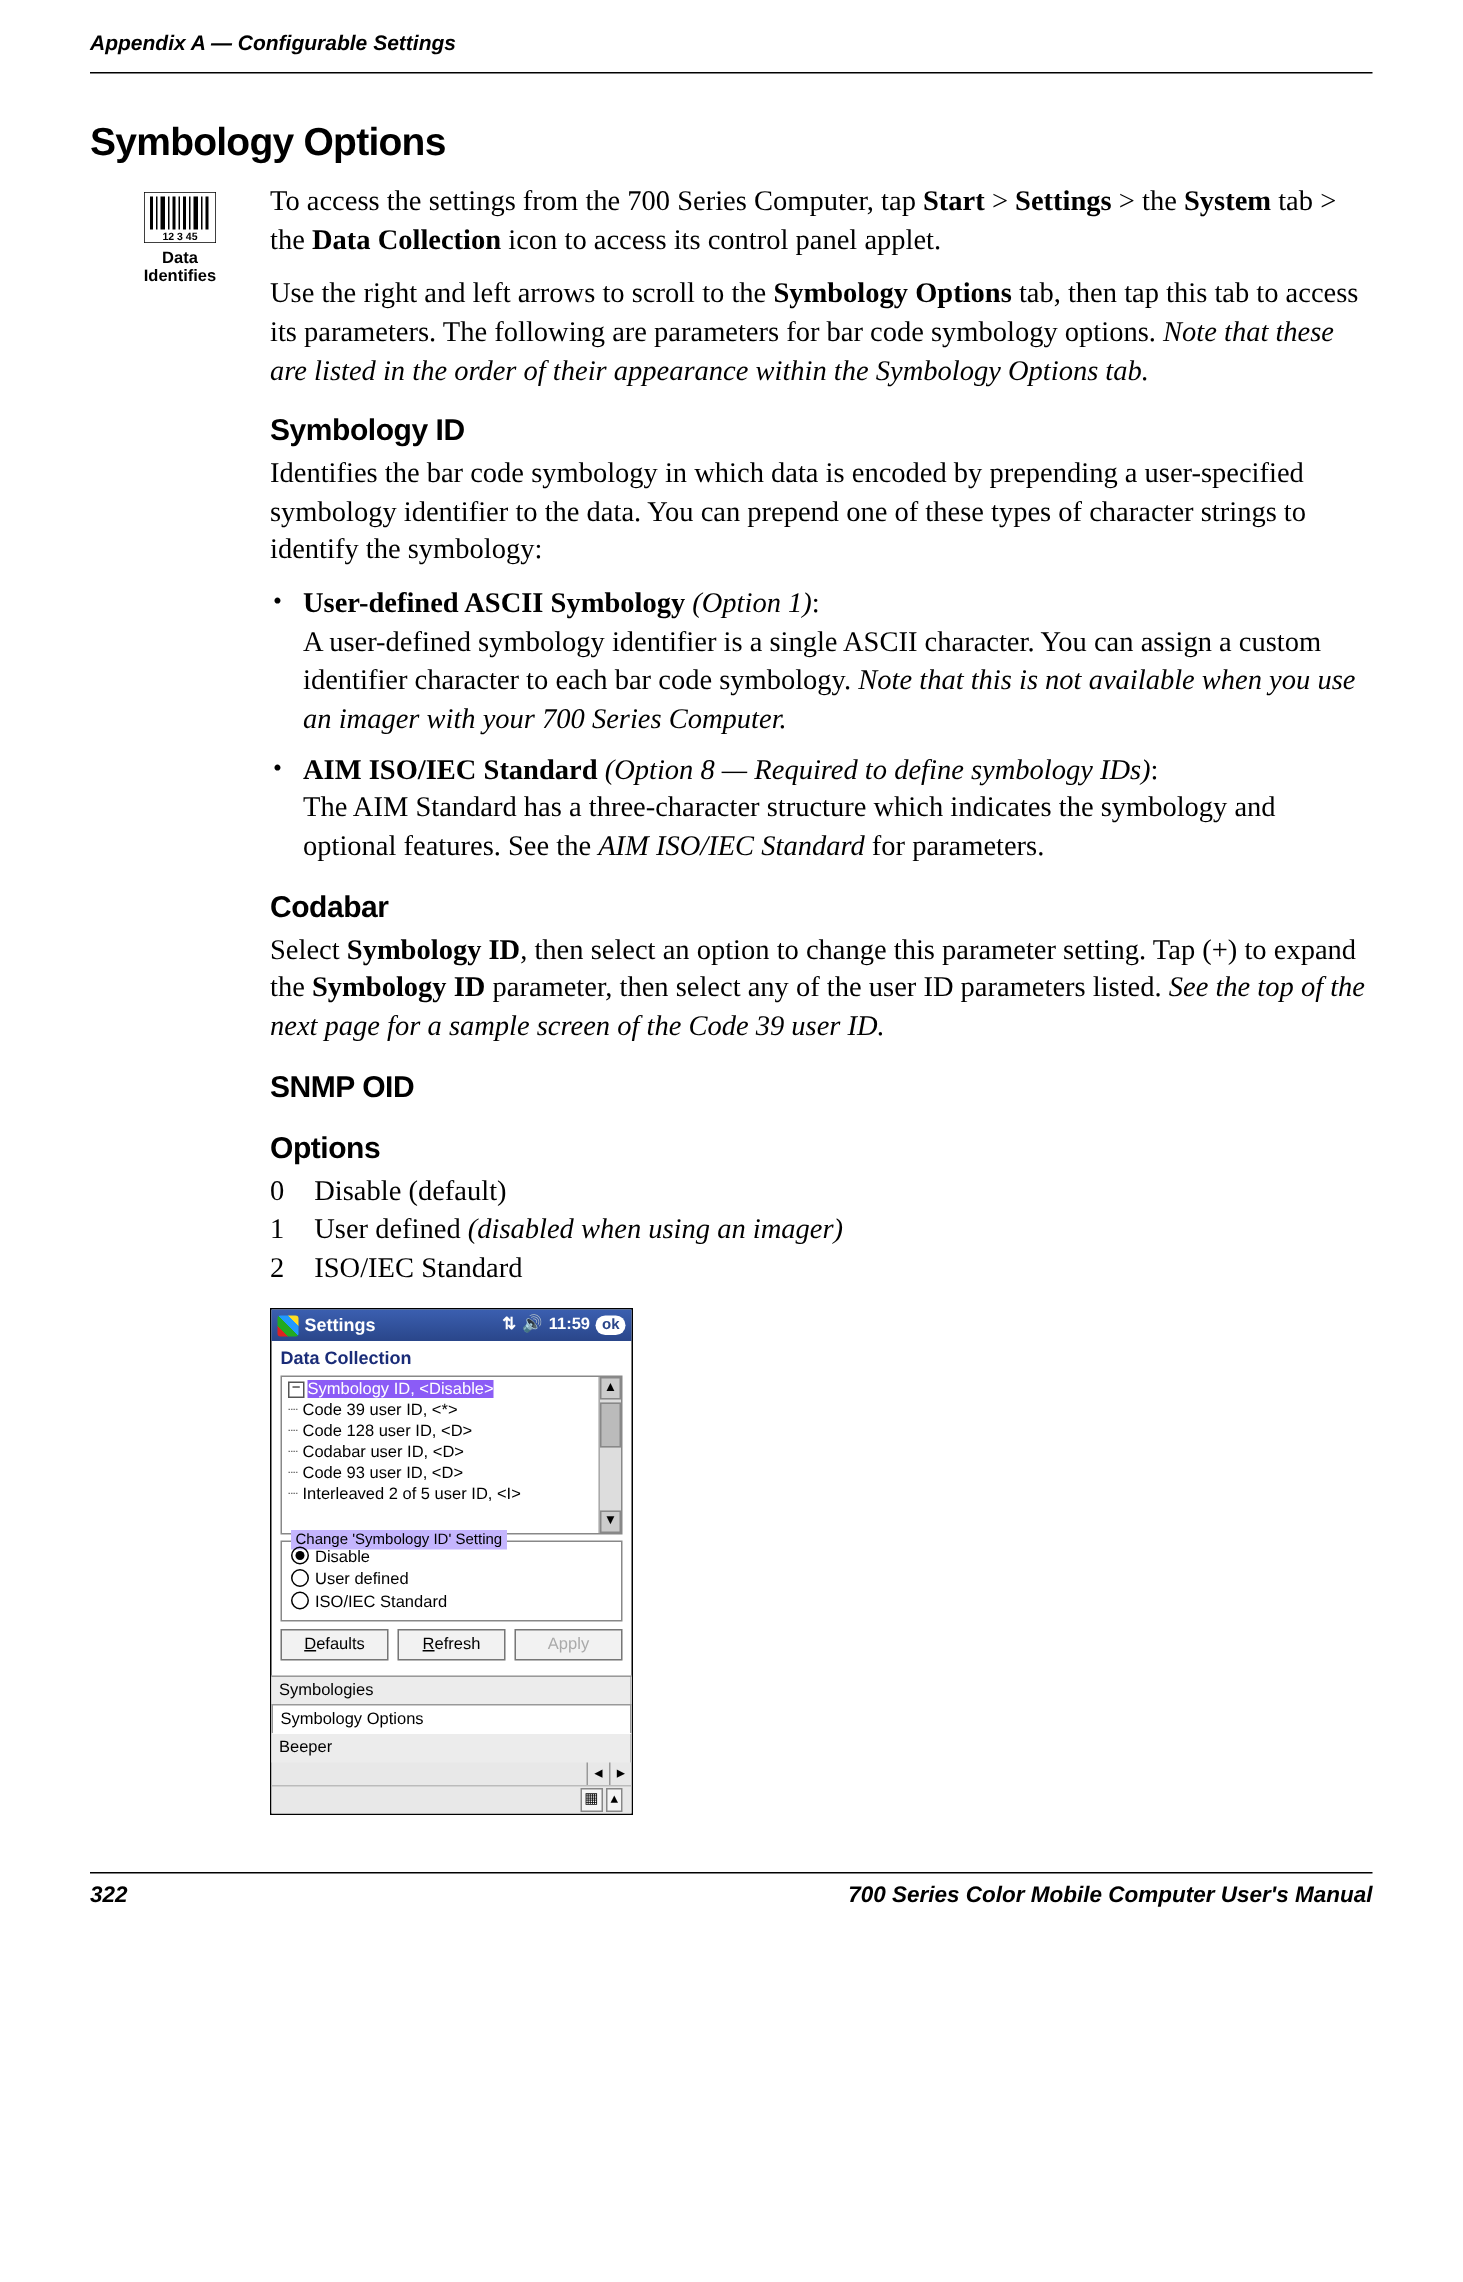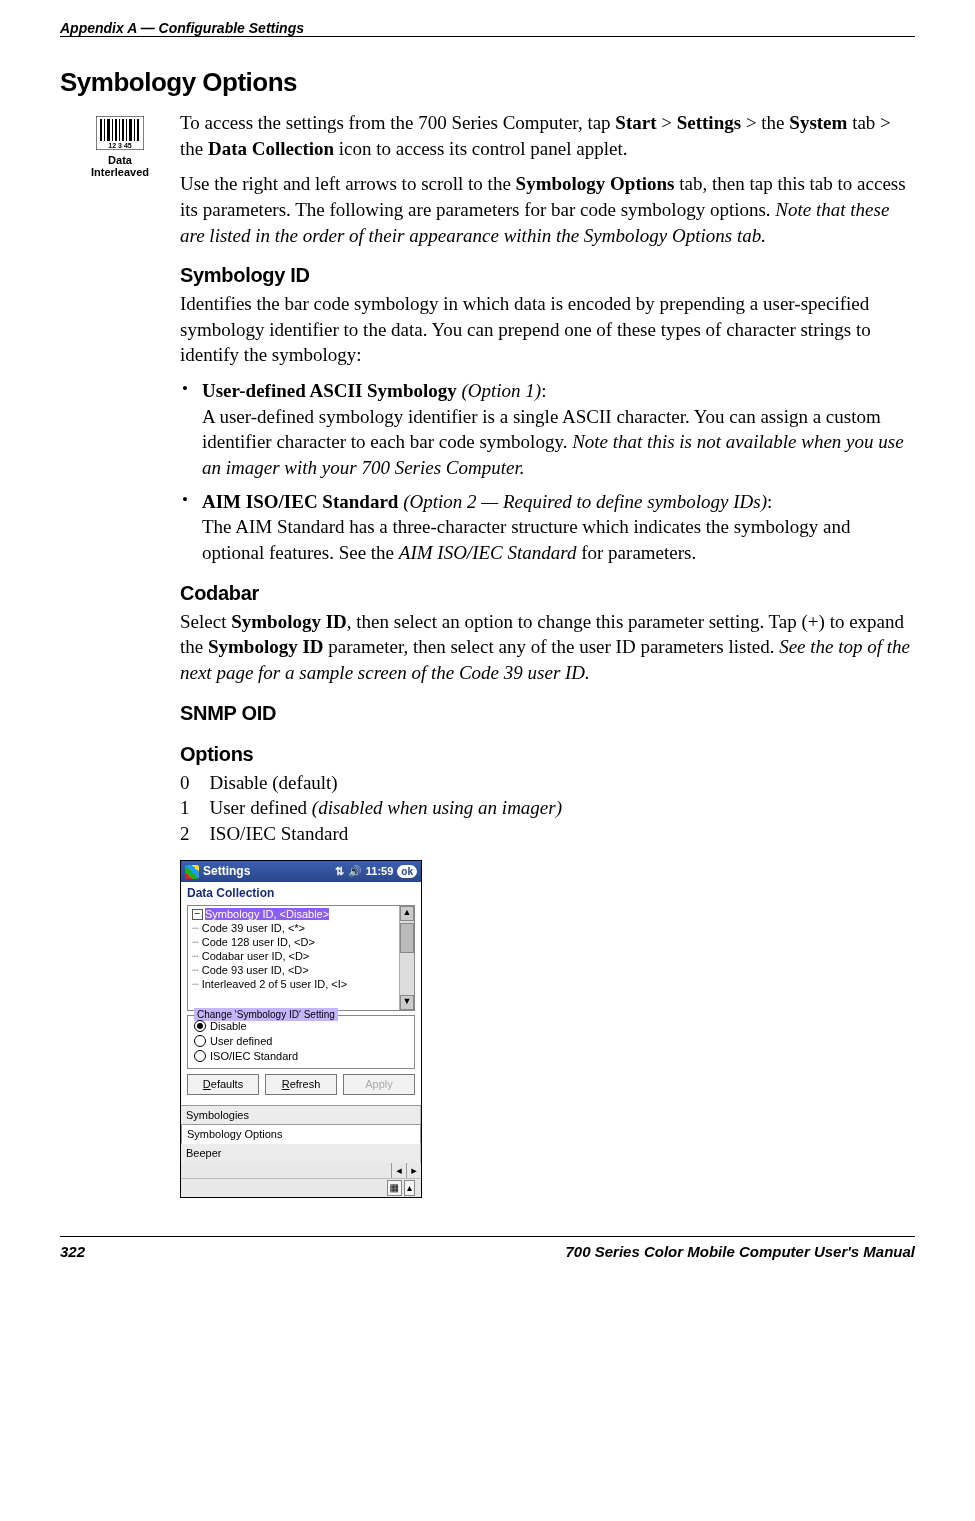--- a/index.html
+++ b/index.html
@@ -13,21 +13,21 @@
   .page {
     padding: 20px 60px 30px 60px;
     box-sizing: border-box;
   }
   .running-header {
     font-family: Arial, Helvetica, sans-serif;
     font-weight: bold;
     font-style: italic;
     font-size: 14px;
     border-bottom: 1px solid #000;
-    padding-bottom: 0;
+    padding-bottom: 12px;
     margin-bottom: 30px;
   }
   h1.section-title {
     font-family: Arial, Helvetica, sans-serif;
     font-weight: 900;
     font-size: 26px;
     margin: 18px 0 12px 0;
     letter-spacing: -0.5px;
   }
   .content-row {
@@ -144,21 +144,21 @@
   .ppc-scroll .thumb { flex:0 0 28px; background:#bbb; border:1px solid #888; margin:2px 0;}
   .ppc-scroll .track { flex:1; }
 
   .ppc-fieldset {
     border:1px solid #888; margin-top:4px; padding:3px 6px 4px 6px; position:relative;
   }
   .ppc-fieldset .legend {
     position:absolute; top:-8px; left:6px; background:#c4b5fd; padding:0 3px;
     font-size:10px;
   }
-  .ppc-radio { display:flex; align-items:center; gap:4px; line-height:15px;}
+  .ppc-radio { display:flex; align-items:flex-start; gap:4px; line-height:15px;}
   .ppc-radio .r { width:10px; height:10px; border:1px solid #000; border-radius:50%;
     display:inline-block; position:relative;}
   .ppc-radio .r.on::after { content:""; width:6px; height:6px; background:#000;
     border-radius:50%; position:absolute; left:2px; top:2px;}
   .ppc-buttons { display:flex; gap:6px; margin-top:5px; }
   .ppc-btn { border:1px solid #777; background:#f2f2f2; padding:2px 6px;
     font-size:11px; flex:1; text-align:center; }
   .ppc-btn.disabled { color:#aaa; }
 
   .ppc-tabs {
@@ -204,40 +204,40 @@
           <rect x="23" y="3" width="1" height="22"></rect>
           <rect x="26" y="3" width="2" height="22"></rect>
           <rect x="30" y="3" width="1" height="22"></rect>
           <rect x="33" y="3" width="3" height="22"></rect>
           <rect x="38" y="3" width="1" height="22"></rect>
           <rect x="41" y="3" width="2" height="22"></rect>
         </g>
         <text x="24" y="32" font-size="7" font-family="Arial" text-anchor="middle">12 3 45</text>
       </svg>
       <div>Data</div>
-      <div>Interleaved</div>
+      <div>Identifies</div>
     </div>
 
     <div class="text-col">
       <p>
         <span>To access the settings from the 700 Series Computer, tap </span><b class="sans">Start</b><span> &gt; </span><b class="sans">Settings</b><span> &gt; the </span><b class="sans">System</b><span> tab &gt; the </span><b class="sans">Data Collection</b><span> icon to access its control panel applet.</span>
       </p>
       <p>
         <span>Use the right and left arrows to scroll to the </span><b class="sans">Symbology Options</b><span> tab, then tap this tab to access its parameters. The following are parameters for bar code symbology options. </span><span class="italic">Note that these are listed in the order of their appearance within the Symbology Options tab.</span>
       </p>
 
       <h2 class="sub">Symbology ID</h2>
       <p>Identifies the bar code symbology in which data is encoded by prepending a user-specified symbology identifier to the data. You can prepend one of these types of character strings to identify the symbology:</p>
       <ul class="bullets">
         <li>
           <b class="sans">User-defined ASCII Symbology</b><span class="italic"> (Option 1)</span><span>:</span><br>
           <span>A user-defined symbology identifier is a single ASCII character. You can assign a custom identifier character to each bar code symbology. </span><span class="italic">Note that this is not available when you use an imager with your 700 Series Computer.</span>
         </li>
         <li>
-          <b class="sans">AIM ISO/IEC Standard</b><span class="italic"> (Option 2 — Required to define symbology IDs)</span><span>:</span><br>
+          <b class="sans">AIM ISO/IEC Standard</b><span class="italic"> (Option 8 — Required to define symbology IDs)</span><span>:</span><br>
           <span>The AIM Standard has a three-character structure which indicates the symbology and optional features. See the </span><span class="italic">AIM ISO/IEC Standard</span><span> for parameters.</span>
         </li>
       </ul>
 
       <h2 class="sub">Codabar</h2>
       <p>
         <span>Select </span><b class="sans">Symbology ID</b><span>, then select an option to change this parameter setting. Tap (+) to expand the </span><b class="sans">Symbology ID</b><span> parameter, then select any of the user ID parameters listed. </span><span class="italic">See the top of the next page for a sample screen of the Code 39 user ID.</span>
       </p>
 
       <h2 class="sub">SNMP OID</h2>

